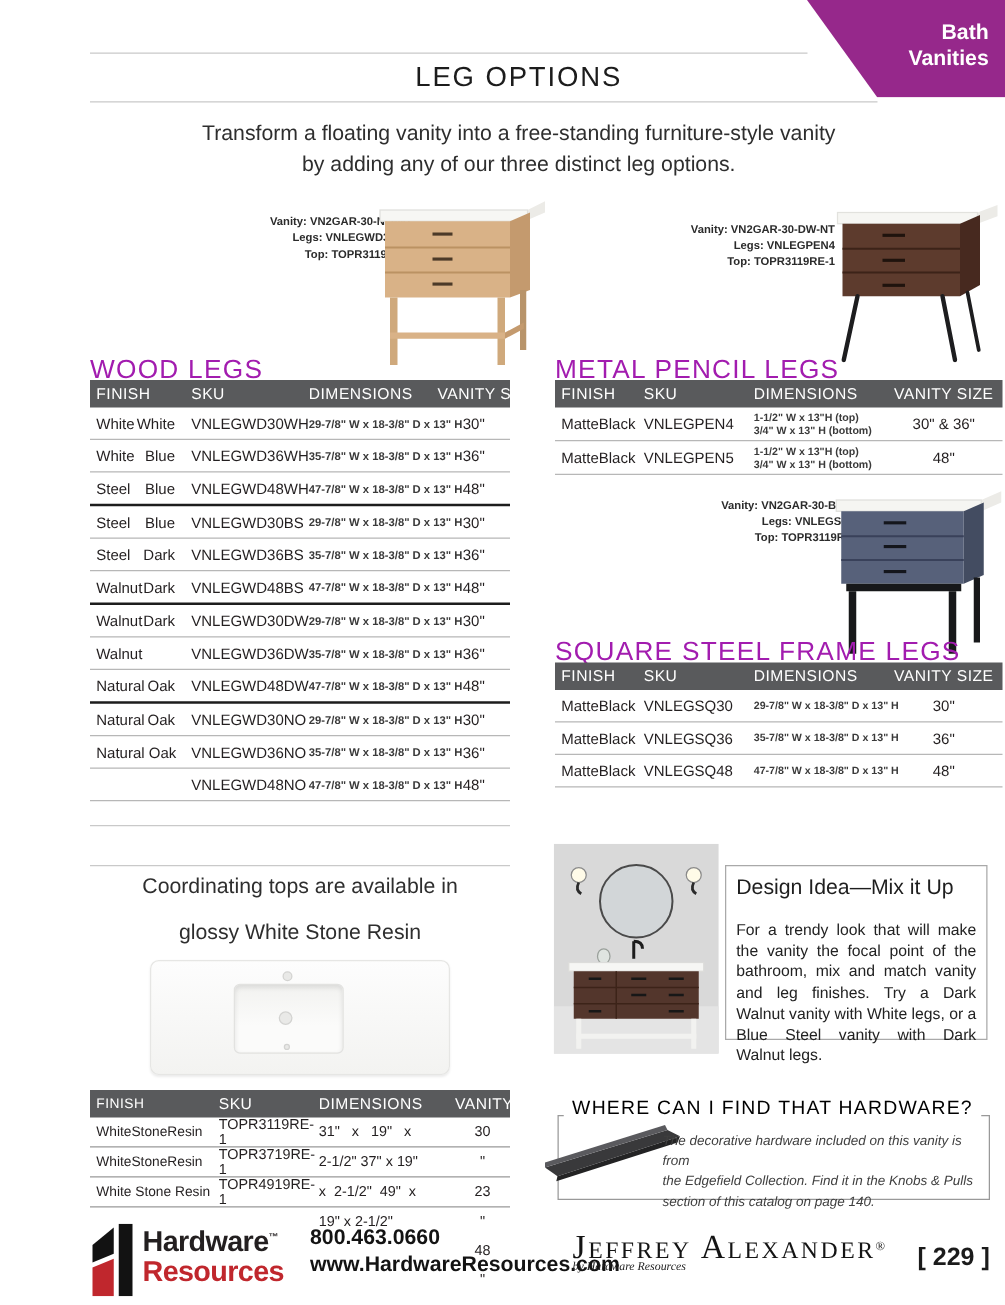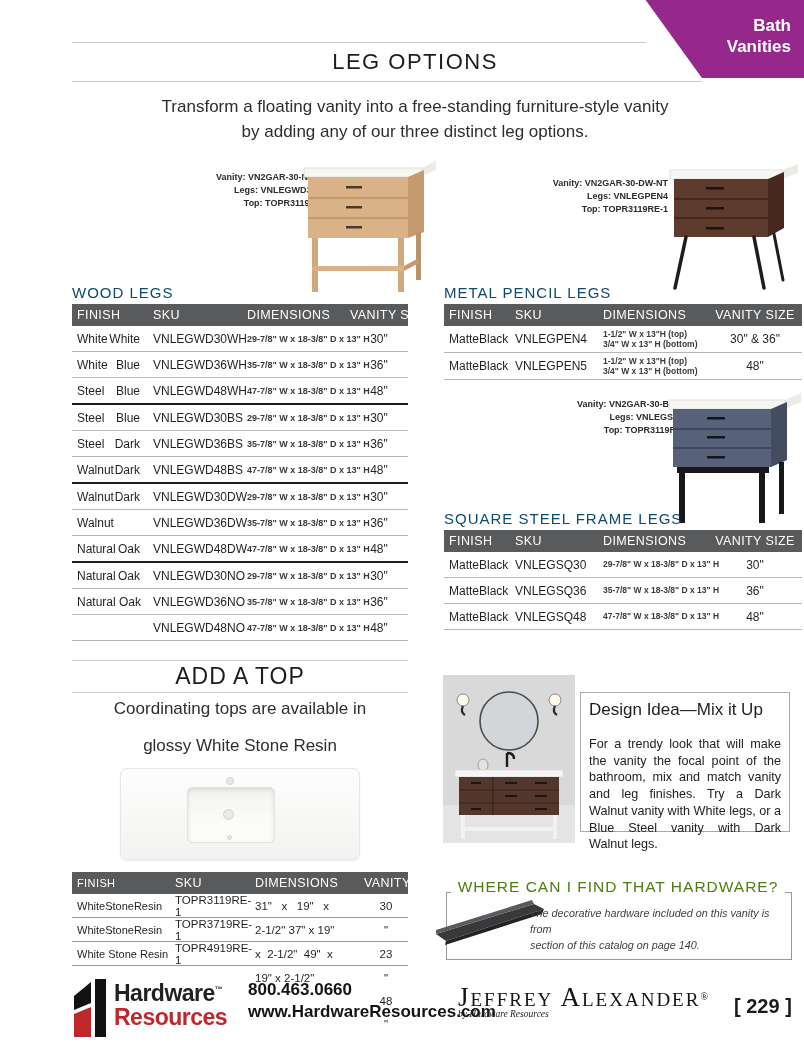--- a/index.html
+++ b/index.html
@@ -11,21 +11,21 @@
           clip-path:polygon(10% 0,100% 0,100% 100%,42% 100%);}
   #banner-text{position:absolute;right:13px;top:15px;text-align:right;color:#fff;
                font-weight:bold;font-size:17px;line-height:1.25;}
   .rule{height:1px;background:#c9c9c9;}
   #page-title{left:107px;top:49px;width:616px;text-align:center;font-size:22px;
               letter-spacing:1.5px;color:#1c1c1c;}
   .intro{left:52px;width:726px;text-align:center;font-size:17px;color:#2e2e2e;}
   
   .caption{font-size:9px;font-weight:600;line-height:1.45;text-align:right;color:#2b2b2b;}
   
-  .sec-head{font-size:15px;letter-spacing:1px;color:#0c4a6e;}
+  .sec-head{font-size:21px;letter-spacing:1px;color:#a21caf;}
   
   .cat-table{position:absolute;}
   .thead{display:flex;align-items:center;background:#595A5C;color:#fff;height:22px;
          font-size:12.5px;letter-spacing:.4px;overflow:hidden;white-space:nowrap;}
   .th,.td{box-sizing:border-box;padding-left:5px;}
   .tr{display:flex;align-items:center;border-bottom:1px solid #b7b7b7;}
   .tr.group-end{border-bottom:2px solid #1d1d1d;}
   .tr.plain{border-bottom:none;}
   .c-size{text-align:center;padding-left:0;}
   .just{display:flex;justify-content:space-between;padding-right:8px;}
@@ -55,21 +55,21 @@
   #top-basin{position:absolute;left:66px;top:18px;width:86px;height:54px;border-radius:5px;
              background:linear-gradient(180deg,#f2f2f0,#fbfbfa 60%);border:1px solid #e2e2e0;
              box-shadow:inset 0 2px 4px rgba(0,0,0,.10);}
   .hole{position:absolute;border-radius:50%;background:#e9e9e7;border:1px solid #d3d3d1;}
   
   #design-box{left:580px;top:692px;width:208px;height:138px;border:1px solid #a9a9a9;background:#fff;}
   #design-title{font-size:17px;color:#1e1e1e;margin:7px 8px 3px 8px;}
   #design-body{font-size:12.6px;line-height:1.33;color:#222;margin:16px 8px;text-align:justify;}
   
   #hw-box{left:446px;top:892px;width:344px;height:66px;border:1px solid #999;background:#fff;}
-  #hw-head{left:448px;top:878px;width:340px;text-align:center;font-size:15.5px;letter-spacing:1px;color:#4d7c0f;}
+  #hw-head{left:448px;top:878px;width:340px;text-align:center;font-size:15.5px;letter-spacing:1px;color:#000000;}
   #hw-head span{background:#fff;padding:0 7px;}
   #hw-body{left:530px;top:905px;width:252px;font-style:italic;font-size:10.8px;line-height:1.5;color:#3f3f3f;}
   
   #brand-text{left:114px;top:981px;font-weight:bold;font-size:23px;line-height:1.05;letter-spacing:-.5px;}
   #brand-text .tm{font-size:8px;vertical-align:super;}
   #brand-bottom{color:#C0272D;}
   .contact{left:248px;font-weight:bold;font-size:17px;color:#131313;}
   #ja-logo{left:458px;top:982px;width:250px;font-family:"Liberation Serif","DejaVu Serif",serif;color:#141414;}
   #ja-name{font-variant:small-caps;font-size:27px;letter-spacing:2px;white-space:nowrap;}
   #ja-reg{font-size:10px;vertical-align:super;}
@@ -330,21 +330,20 @@
             <span>Black</span>
           </div>
           <div class="td c-sku">VNLEGSQ48</div>
           <div class="td c-dims">47-7/8" W x 18-3/8" D x 13" H</div>
           <div class="td c-size">48"</div>
         </div>
       </div>
   </div>
 
   <div class="abs rule" style="left:72px;top:660px;width:336px;"></div>
-  <div class="abs" id="addtop-head">ADD A TOP</div>
   <div class="abs rule" style="left:72px;top:692px;width:336px;"></div>
   <div class="abs addtop-line" style="top:699px;">Coordinating tops are available in</div>
   <div class="abs addtop-line" style="top:736px;">glossy White Stone Resin</div>
   <div class="abs" id="top-img">
     <div id="top-basin"></div>
     <div class="hole" style="left:105px;top:8px;width:6px;height:6px;"></div>
     <div class="hole" style="left:102px;top:40px;width:9px;height:9px;"></div>
     <div class="hole" style="left:106px;top:66px;width:3px;height:3px;"></div>
   </div>
 
@@ -437,20 +436,21 @@
 
   <div class="abs" id="hw-box"></div>
   <div class="abs" id="hw-head"><span>WHERE CAN I FIND THAT HARDWARE?</span></div>
   <svg class="abs" style="left:436px;top:898px;" width="122" height="56" viewBox="0 0 122 56">
     <polygon points="0,36 98,6 108,11 10,43" fill="#39393b"></polygon>
     <polygon points="0,32 96,2 98,6 0,36" fill="#5a5a5e"></polygon>
     <polygon points="10,43 108,11 106,16 9,47" fill="#232324"></polygon>
   </svg>
   <div class="abs" id="hw-body">
       <div>The decorative hardware included on this vanity is from</div>
+      <div>the Edgefield Collection. Find it in the Knobs &amp; Pulls</div>
       <div>section of this catalog on page 140.</div>
     </div>
 
   <svg class="abs" style="left:72px;top:979px;" width="36" height="58" viewBox="0 0 36 58">
     <rect x="23" y="0" width="11" height="58" fill="#121212"></rect>
     <polygon points="2,17 19,3 19,24 2,31" fill="#121212"></polygon>
     <polygon points="2,35 19,28 19,58 2,58" fill="#C0272D"></polygon>
   </svg>
   <div class="abs" id="brand-text">
     <div><span>Hardware</span><span class="tm">™</span></div>

